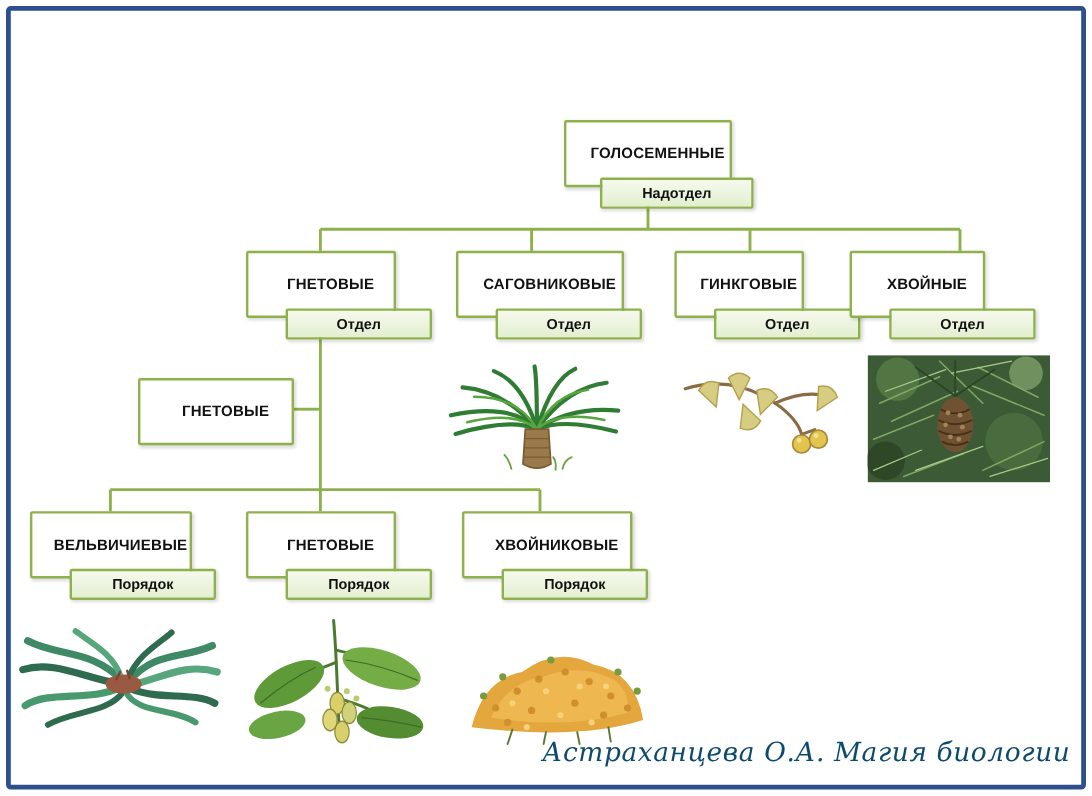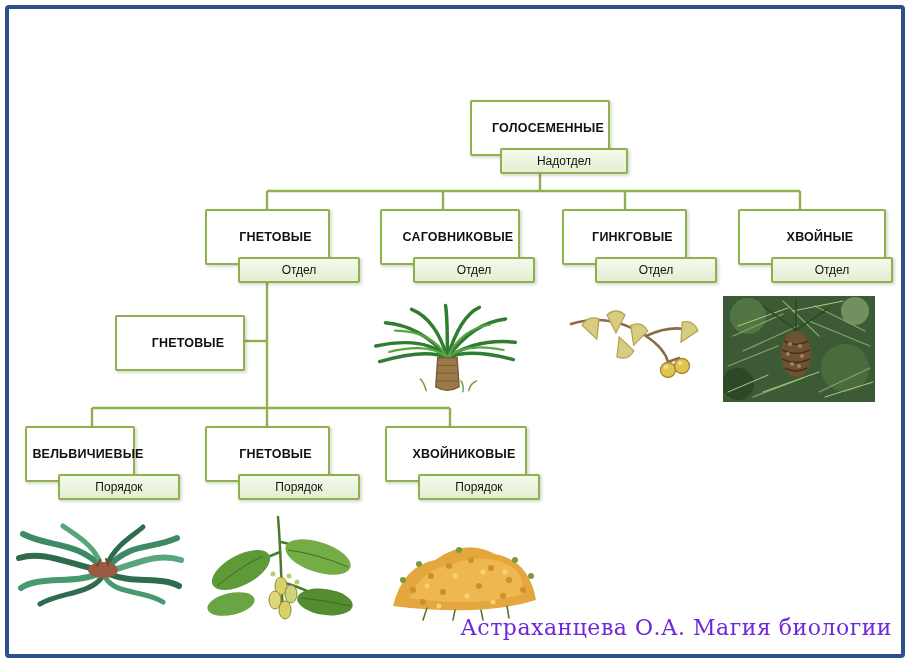--- a/index.html
+++ b/index.html
@@ -10,28 +10,28 @@
   .connectors{position:absolute;left:0;top:0;width:910px;height:663px;pointer-events:none;}
 
   .node{position:absolute;}
   .node-main{height:52px;background:#ffffff;border:2.5px solid #8FB14C;border-radius:2px;
              display:flex;align-items:center;justify-content:center;
              font-weight:bold;font-size:12.5px;color:#111;letter-spacing:0.2px;
              box-shadow:1.5px 1.5px 3px rgba(0,0,0,0.15);padding-left:16px;}
   .node-rank{position:absolute;top:48px;left:33px;width:118px;height:22px;
              background:linear-gradient(#f5f9ed,#e3efd0);border:2px solid #8FB14C;border-radius:2px;
              display:flex;align-items:center;justify-content:center;
-             font-weight:normal;font-size:12px;color:#111;
+             font-weight:bold;font-size:12px;color:#111;
              box-shadow:1.5px 1.5px 3px rgba(0,0,0,0.15);}
 
   .plant{position:absolute;}
   .plant svg{display:block;}
 
   .credit{position:absolute;right:18px;top:615px;font-family:"DejaVu Serif",serif;
-          font-size:22px;color:#6d28d9;letter-spacing:0.5px;margin-left:20px;}
+          font-style:italic;font-size:22px;color:#0c4a6e;letter-spacing:0.5px;margin-left:20px;}
 </style>
 </head>
 <body>
 
 <div class="slide">
 
   <div class="frame"></div>
 
   <svg class="connectors" viewBox="0 0 910 663" xmlns="http://www.w3.org/2000/svg">
     <g stroke="#8FB14C" stroke-width="2.4" fill="none">
@@ -55,34 +55,34 @@
   </div>
 
   <div class="node" style="left:205px;top:209px;width:125px">
     <div class="node-main">ГНЕТОВЫЕ</div>
     <div class="node-rank">Отдел</div>
   </div>
   <div class="node" style="left:380px;top:209px;width:140px">
     <div class="node-main">САГОВНИКОВЫЕ</div>
     <div class="node-rank">Отдел</div>
   </div>
-  <div class="node" style="left:562px;top:209px;width:125px">
+  <div class="node" style="left:562px;top:209px;width:108px">
     <div class="node-main">ГИНКГОВЫЕ</div>
     <div class="node-rank">Отдел</div>
   </div>
-  <div class="node" style="left:738px;top:209px;width:148px">
+  <div class="node" style="left:708px;top:209px;width:113px">
     <div class="node-main">ХВОЙНЫЕ</div>
     <div class="node-rank">Отдел</div>
   </div>
 
   <div class="node" style="left:115px;top:315px;width:130px">
     <div class="node-main">ГНЕТОВЫЕ</div>
   </div>
 
-  <div class="node" style="left:25px;top:426px;width:110px">
+  <div class="node" style="left:25px;top:426px;width:135px">
     <div class="node-main">ВЕЛЬВИЧИЕВЫЕ</div>
     <div class="node-rank">Порядок</div>
   </div>
   <div class="node" style="left:205px;top:426px;width:125px">
     <div class="node-main">ГНЕТОВЫЕ</div>
     <div class="node-rank">Порядок</div>
   </div>
   <div class="node" style="left:385px;top:426px;width:142px">
     <div class="node-main">ХВОЙНИКОВЫЕ</div>
     <div class="node-rank">Порядок</div>

